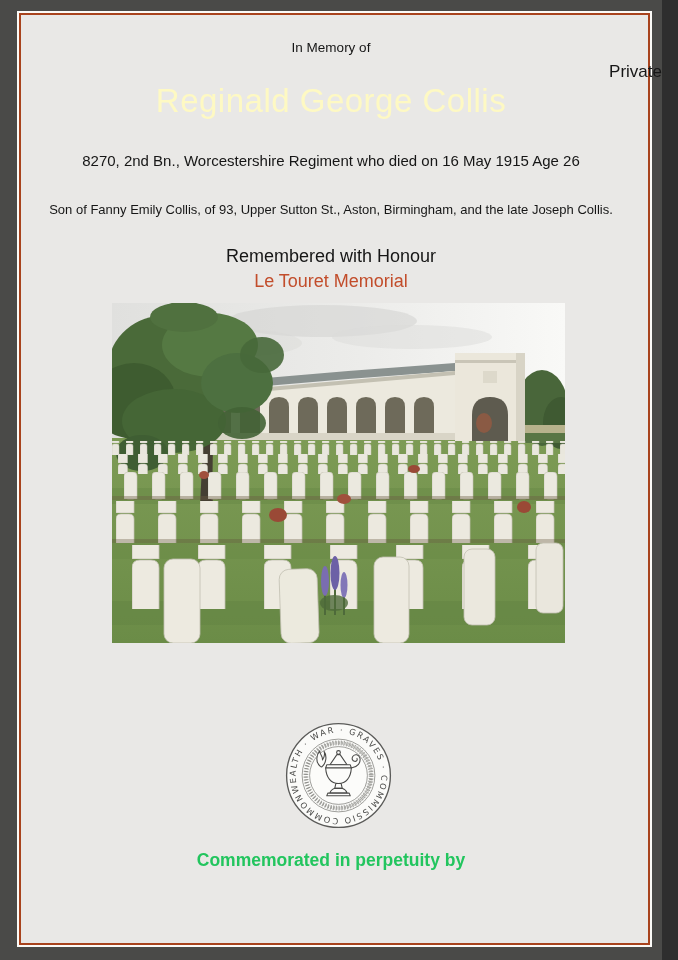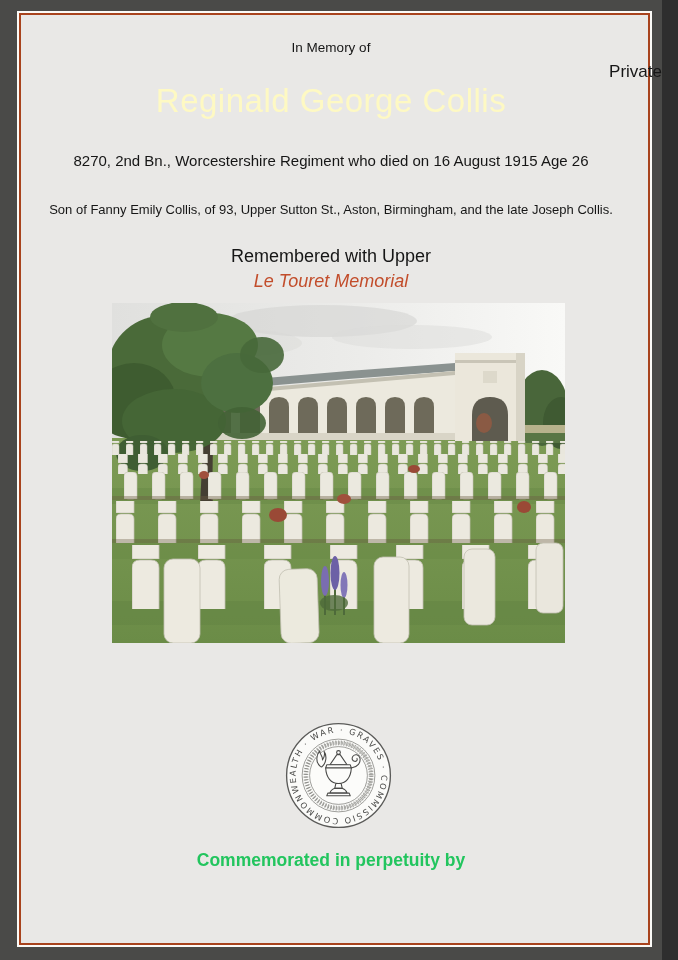--- a/index.html
+++ b/index.html
@@ -14,21 +14,21 @@
   .frame-bg    { position:absolute; inset:2px; background:#e9e8e6; }
   .stage { position:absolute; inset:0; }
 
   .tline { position:absolute; left:0; width:100%; text-align:center; color:#161616; white-space:nowrap; }
   .t-memory    { top:40px;  font-size:13.5px; }
   .t-rank      { top:62px;  font-size:17px;text-align:right; }
   .t-name      { top:82px;  font-size:33px; color:#fef9c3; letter-spacing:0.5px; }
   .t-service   { top:152px; font-size:15px; }
   .t-family    { top:202px; font-size:13px; }
   .t-remember  { top:246px; font-size:18px; }
-  .t-memorial  { top:271px; font-size:18px; color:#c24d2b;font-style:italic; }
+  .t-memorial  { top:271px; font-size:18px; color:#c24d2b; }
   .t-foot1     { top:850px; font-size:17.5px; font-weight:bold; color:#22c55e; }
   .t-foot2     { top:882px; font-size:17.5px; font-weight:bold; color:#1d1d1d; }
 
   .photo { position:absolute; left:112px; top:303px; width:453px; height:340px; }
   .photo svg { display:block; width:100%; height:100%; }
 
   .seal { position:absolute; left:285px; top:722px; width:107px; height:107px; }
   .seal svg { display:block; width:100%; height:100%; }
   .seal-text { font-family:"DejaVu Sans", sans-serif; font-size:15.5px; letter-spacing:3.2px; fill:#4a4a48; }
 </style>
@@ -39,23 +39,23 @@
   <div class="frame-white">
     <div class="frame-red">
       <div class="frame-bg"></div>
     </div>
   </div>
 
   <div class="stage">
     <div class="tline t-memory">In Memory of</div>
     <div class="tline t-rank">Private</div>
     <div class="tline t-name">Reginald George Collis</div>
-    <div class="tline t-service">8270, 2nd Bn., Worcestershire Regiment who died on 16 August 1915 Age 26</div>
+    <div class="tline t-service">8270, 2nd Bn., Worcestershire Regiment who died on 16 May 1915 Age 26</div>
     <div class="tline t-family">Son of Fanny Emily Collis, of 93, Upper Sutton St., Aston, Birmingham, and the late Joseph Collis.</div>
-    <div class="tline t-remember">Remembered with Upper</div>
+    <div class="tline t-remember">Remembered with Honour</div>
     <div class="tline t-memorial">Le Touret Memorial</div>
 
     <div class="photo">
       <svg viewBox="0 0 453 340" preserveAspectRatio="none">
         <defs>
           <linearGradient id="skyg" x1="0" y1="0" x2="1" y2="0">
             <stop offset="0" stop-color="#e0e0de"></stop>
             <stop offset="0.55" stop-color="#ececea"></stop>
             <stop offset="1" stop-color="#f9f9f7"></stop>
           </linearGradient>

